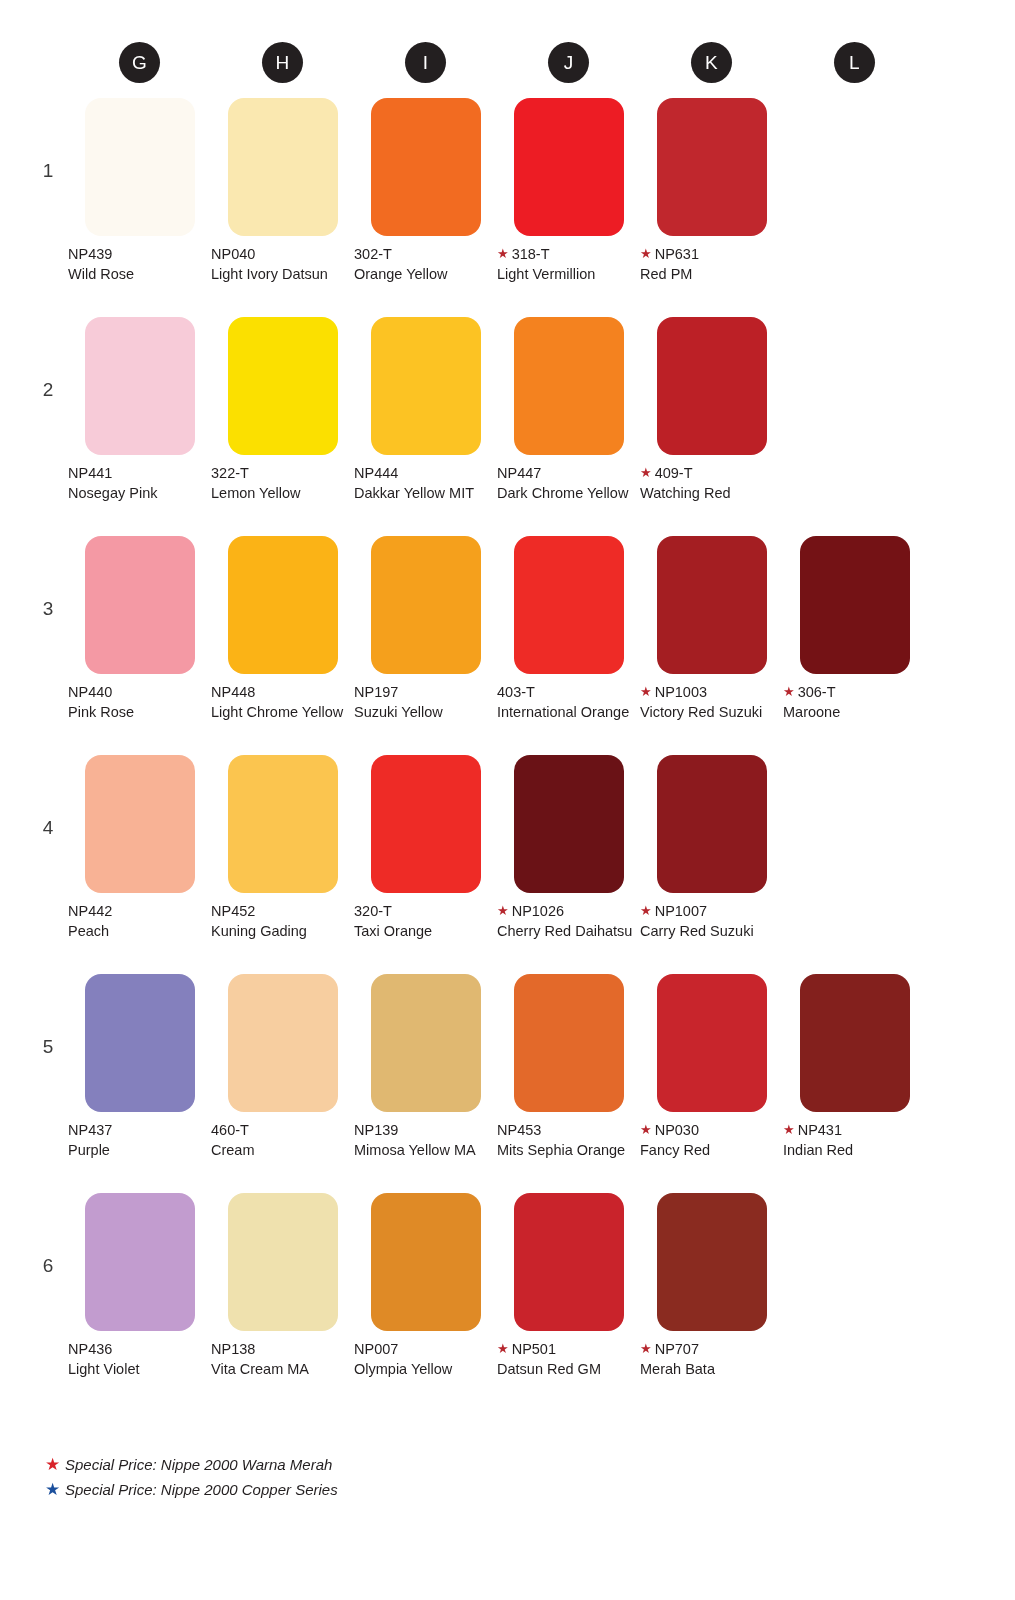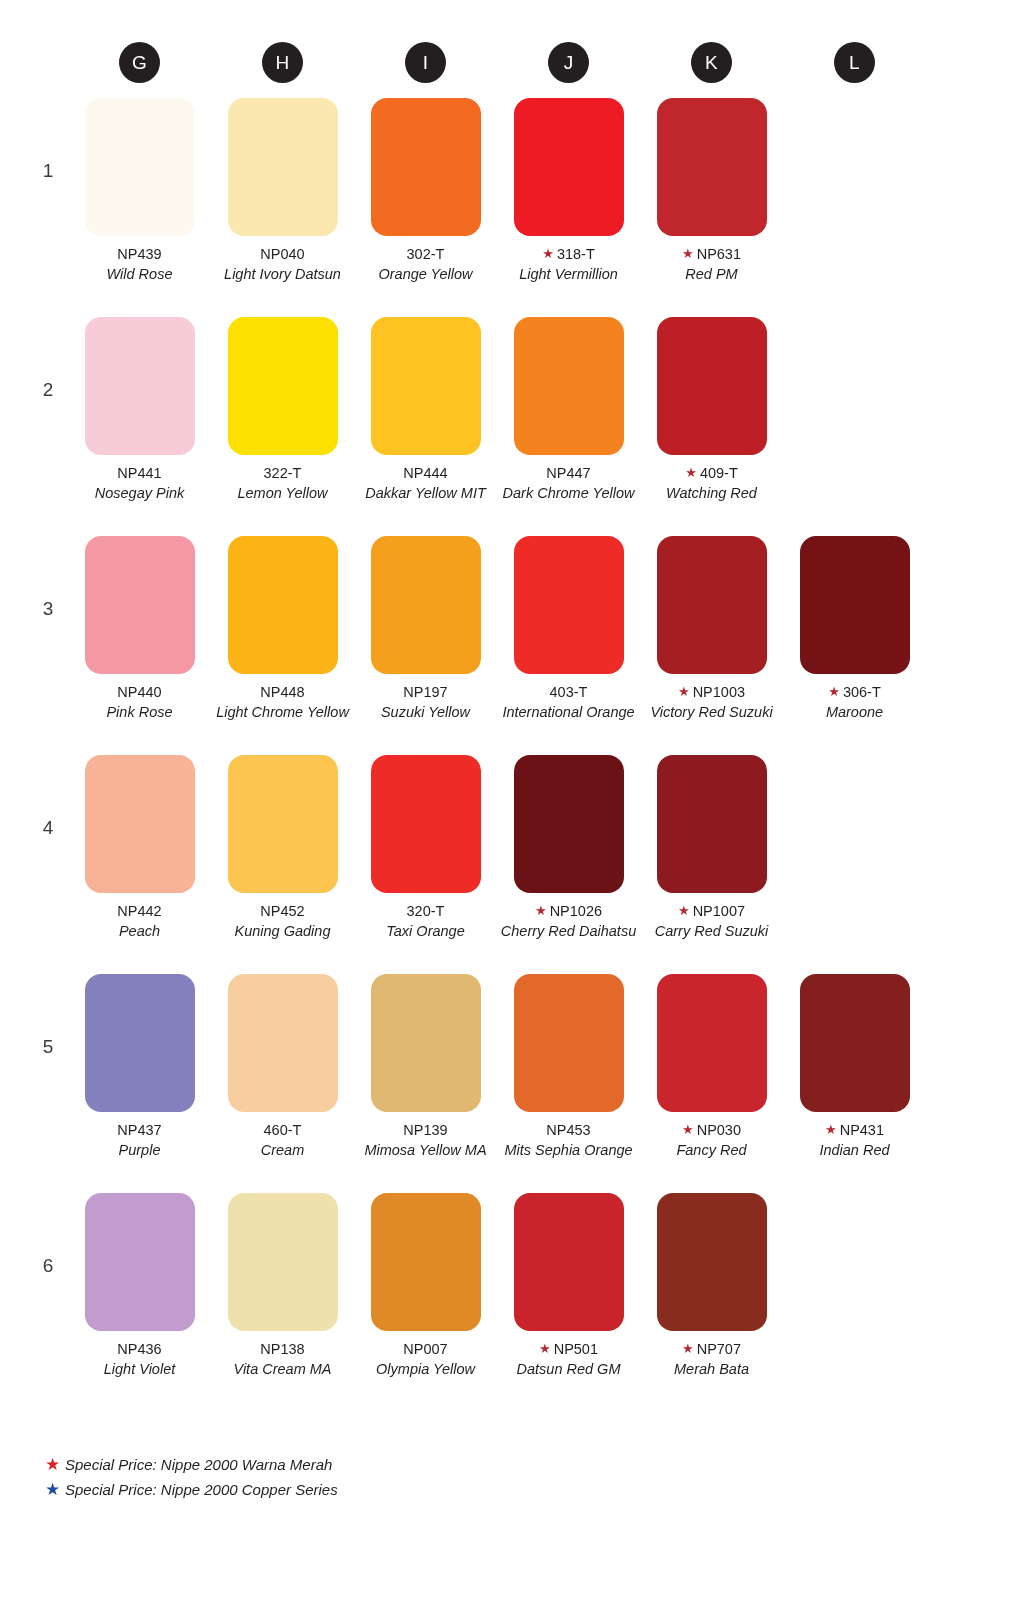--- a/index.html
+++ b/index.html
@@ -82,37 +82,36 @@
     flex-direction: column;
     align-items: center;
   }
   .swatch {
     width: 110px;
     height: 138px;
     border-radius: 16px;
   }
   .cell-labels {
     margin-top: 9px;
-    text-align: center;
     font-size: 14.5px;
     line-height: 19.6px;
     color: #231f20;
     width: 143px;
   }
   .code-line {
     white-space: nowrap;
   }
   .star {
     color: #b6272e;
     font-size: 13px;
     margin-right: 3px;
     position: relative;
     top: -1px;
   }
-  .name-line { white-space: normal; font-style: italic; }
+  .name-line { white-space: normal; }
 
   
   .legend {
     position: absolute;
     left: 45px;
     top: 1452px;
     width: 600px;
   }
   .legend-row {
     display: flex;

